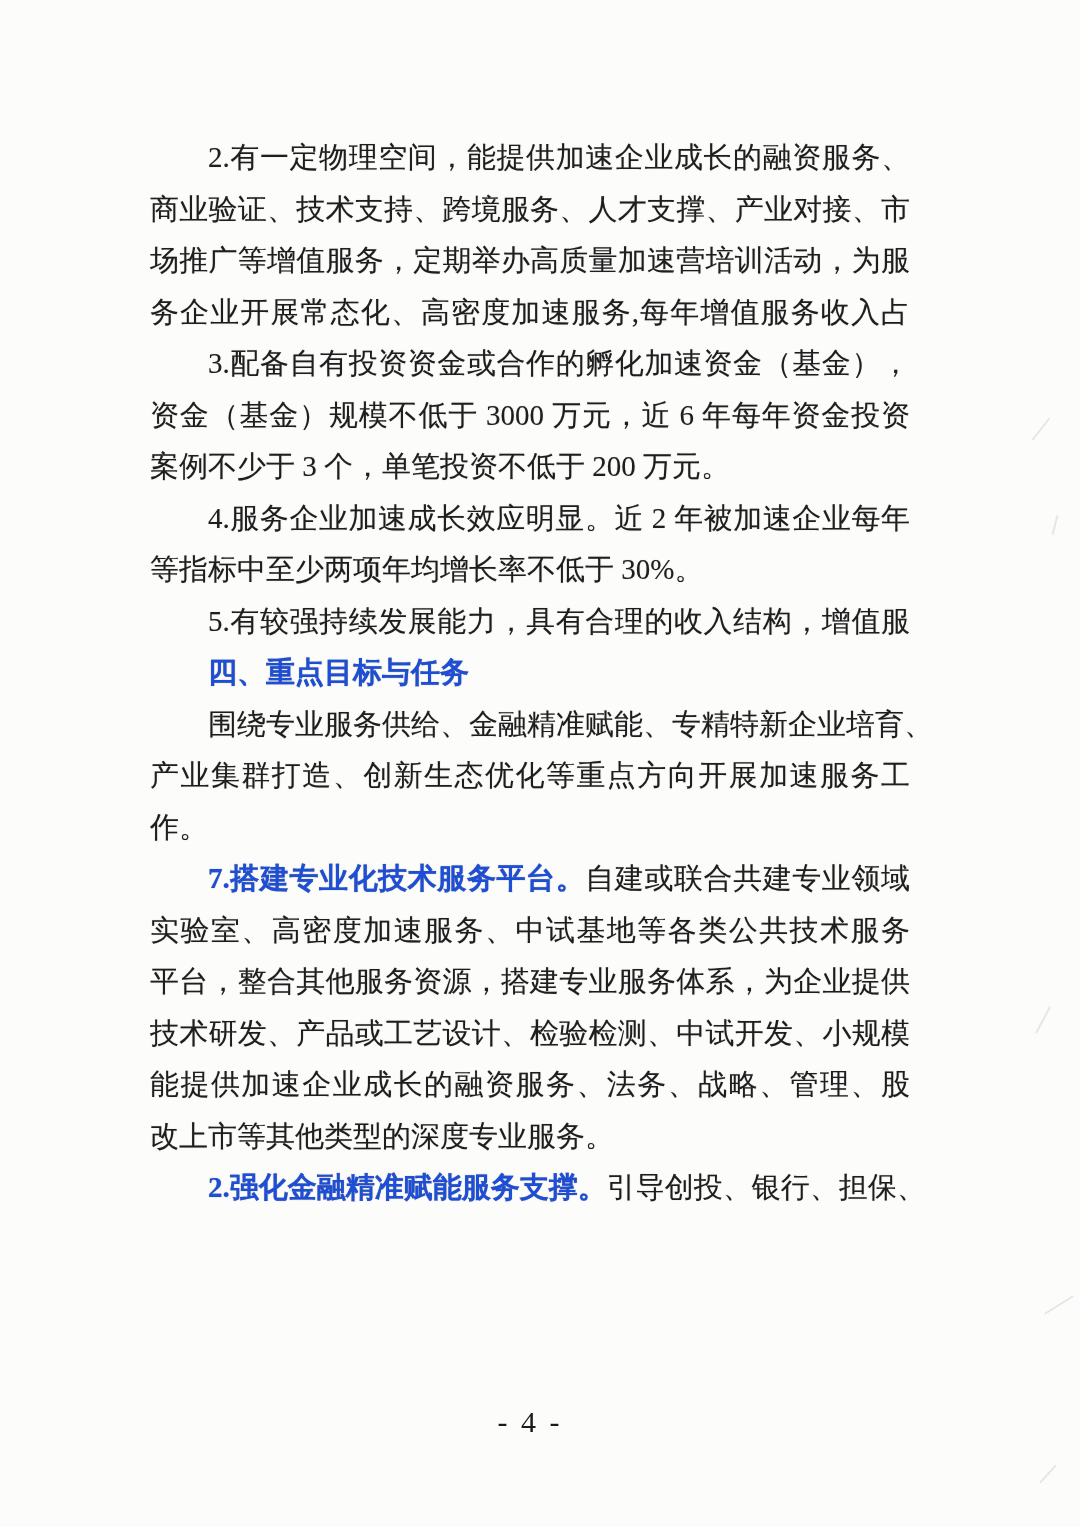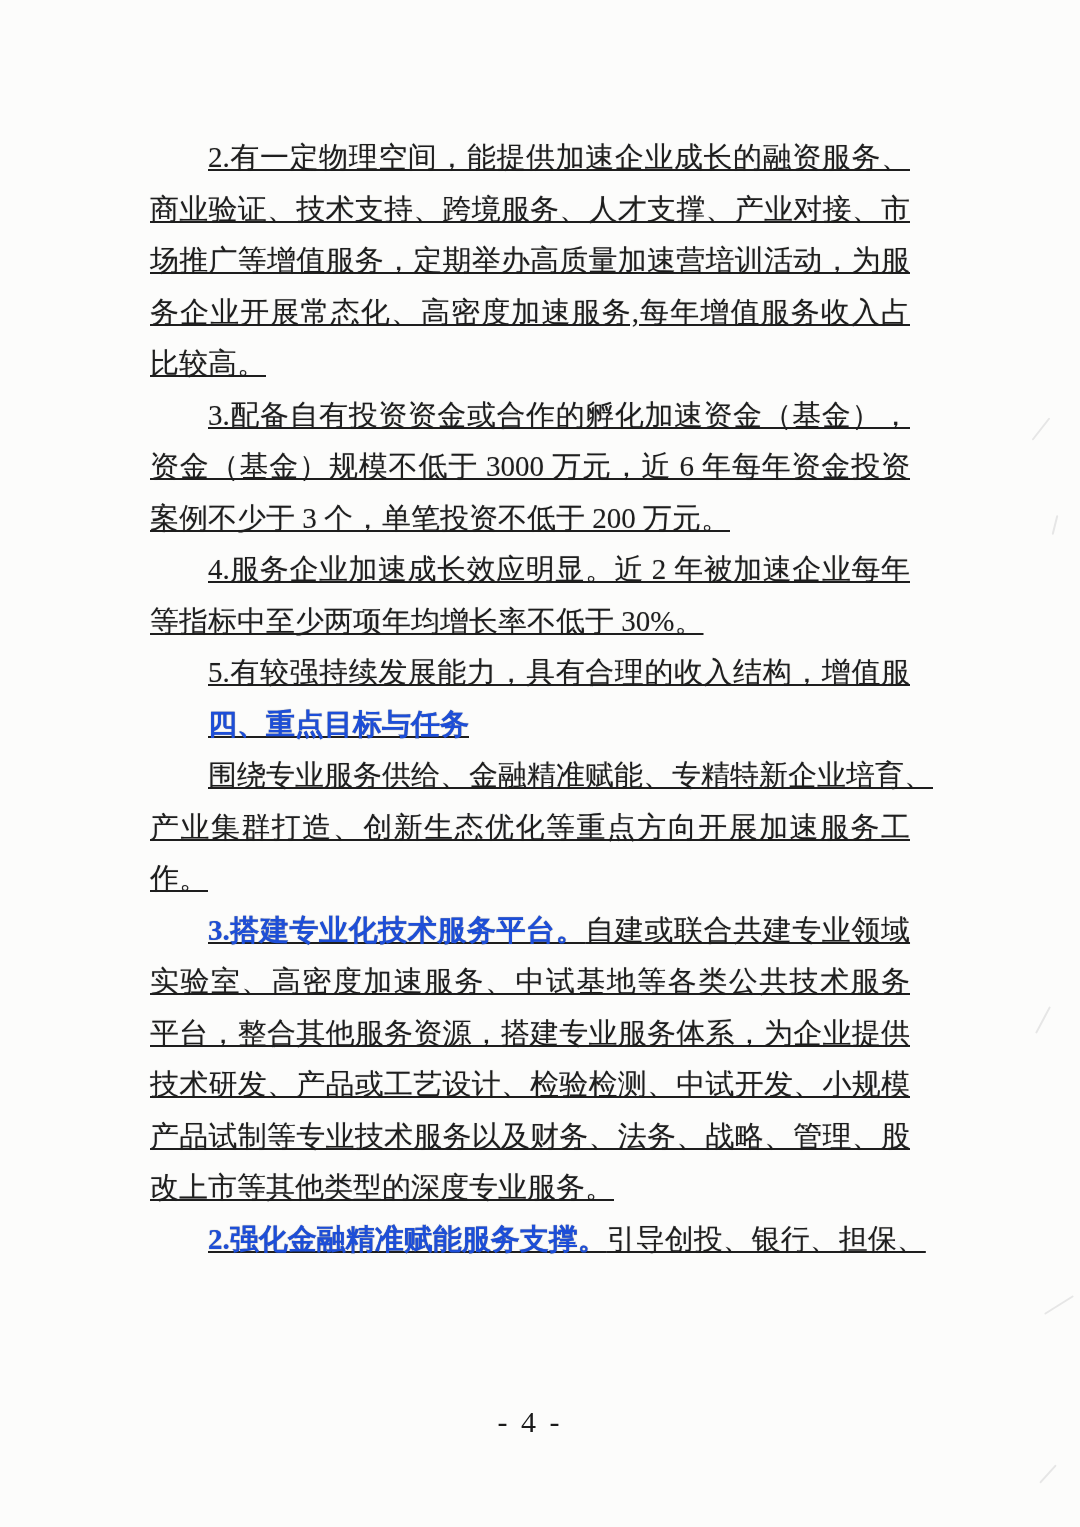--- a/index.html
+++ b/index.html
@@ -19,21 +19,21 @@
     position: absolute;
     inset: 0;
     background: #fcfcfb;
   }
   .doc-body {
     position: absolute;
     left: 150px;
     top: 132px;
     width: 760px;
   }
-  .para { margin: 0; text-decoration: underline; }
+  .para { margin: 0; }
   .line {
     height: 51.5px;
     line-height: 51.5px;
     font-size: 29px;
     white-space: nowrap;
     text-align: justify;
     text-align-last: justify;
     text-justify: inter-character;
     text-shadow: 0 0 1px rgba(45,45,45,0.35);
   }
@@ -70,21 +70,20 @@
 </head>
 <body>
 
 <div class="doc-page">
   <div class="doc-body">
       <div class="para">
         <div class="line first"><span class="seg">2.有一定物理空间，能提供加速企业成长的融资服务、</span></div>
         <div class="line"><span class="seg">商业验证、技术支持、跨境服务、人才支撑、产业对接、市</span></div>
         <div class="line"><span class="seg">场推广等增值服务，定期举办高质量加速营培训活动，为服</span></div>
         <div class="line"><span class="seg">务企业开展常态化、高密度加速服务,每年增值服务收入占</span></div>
-        <div class="line final"><span class="seg">比较高。</span></div>
       </div>
       <div class="para">
         <div class="line first"><span class="seg">3.配备自有投资资金或合作的孵化加速资金（基金），</span></div>
         <div class="line"><span class="seg">资金（基金）规模不低于 3000 万元，近 6 年每年资金投资</span></div>
         <div class="line final"><span class="seg">案例不少于 3 个，单笔投资不低于 200 万元。</span></div>
       </div>
       <div class="para">
         <div class="line first"><span class="seg">4.服务企业加速成长效应明显。近 2 年被加速企业每年</span></div>
         <div class="line final"><span class="seg">等指标中至少两项年均增长率不低于 30%。</span></div>
       </div>
@@ -93,25 +92,25 @@
       </div>
       <div class="para">
         <div class="line first final"><span class="seg-bold">四、重点目标与任务</span></div>
       </div>
       <div class="para">
         <div class="line first"><span class="seg">围绕专业服务供给、金融精准赋能、专精特新企业培育、</span></div>
         <div class="line"><span class="seg">产业集群打造、创新生态优化等重点方向开展加速服务工</span></div>
         <div class="line final"><span class="seg">作。</span></div>
       </div>
       <div class="para">
-        <div class="line first"><span class="seg-bold">3.搭建专业化技术服务平台。</span><span class="seg">自建或联合共建专业领域</span></div>
+        <div class="line first"><span class="seg-bold">7.搭建专业化技术服务平台。</span><span class="seg">自建或联合共建专业领域</span></div>
         <div class="line"><span class="seg">实验室、高密度加速服务、中试基地等各类公共技术服务</span></div>
         <div class="line"><span class="seg">平台，整合其他服务资源，搭建专业服务体系，为企业提供</span></div>
         <div class="line"><span class="seg">技术研发、产品或工艺设计、检验检测、中试开发、小规模</span></div>
-        <div class="line"><span class="seg">产品试制等专业技术服务以及财务、法务、战略、管理、股</span></div>
+        <div class="line"><span class="seg">能提供加速企业成长的融资服务、法务、战略、管理、股</span></div>
         <div class="line final"><span class="seg">改上市等其他类型的深度专业服务。</span></div>
       </div>
       <div class="para">
         <div class="line first"><span class="seg-bold">2.强化金融精准赋能服务支撑。</span><span class="seg">引导创投、银行、担保、</span></div>
       </div>
     </div>
   <div class="page-number">- 4 -</div>
   <div class="scratch s1"></div>
   <div class="scratch s2"></div>
   <div class="scratch s3"></div>

